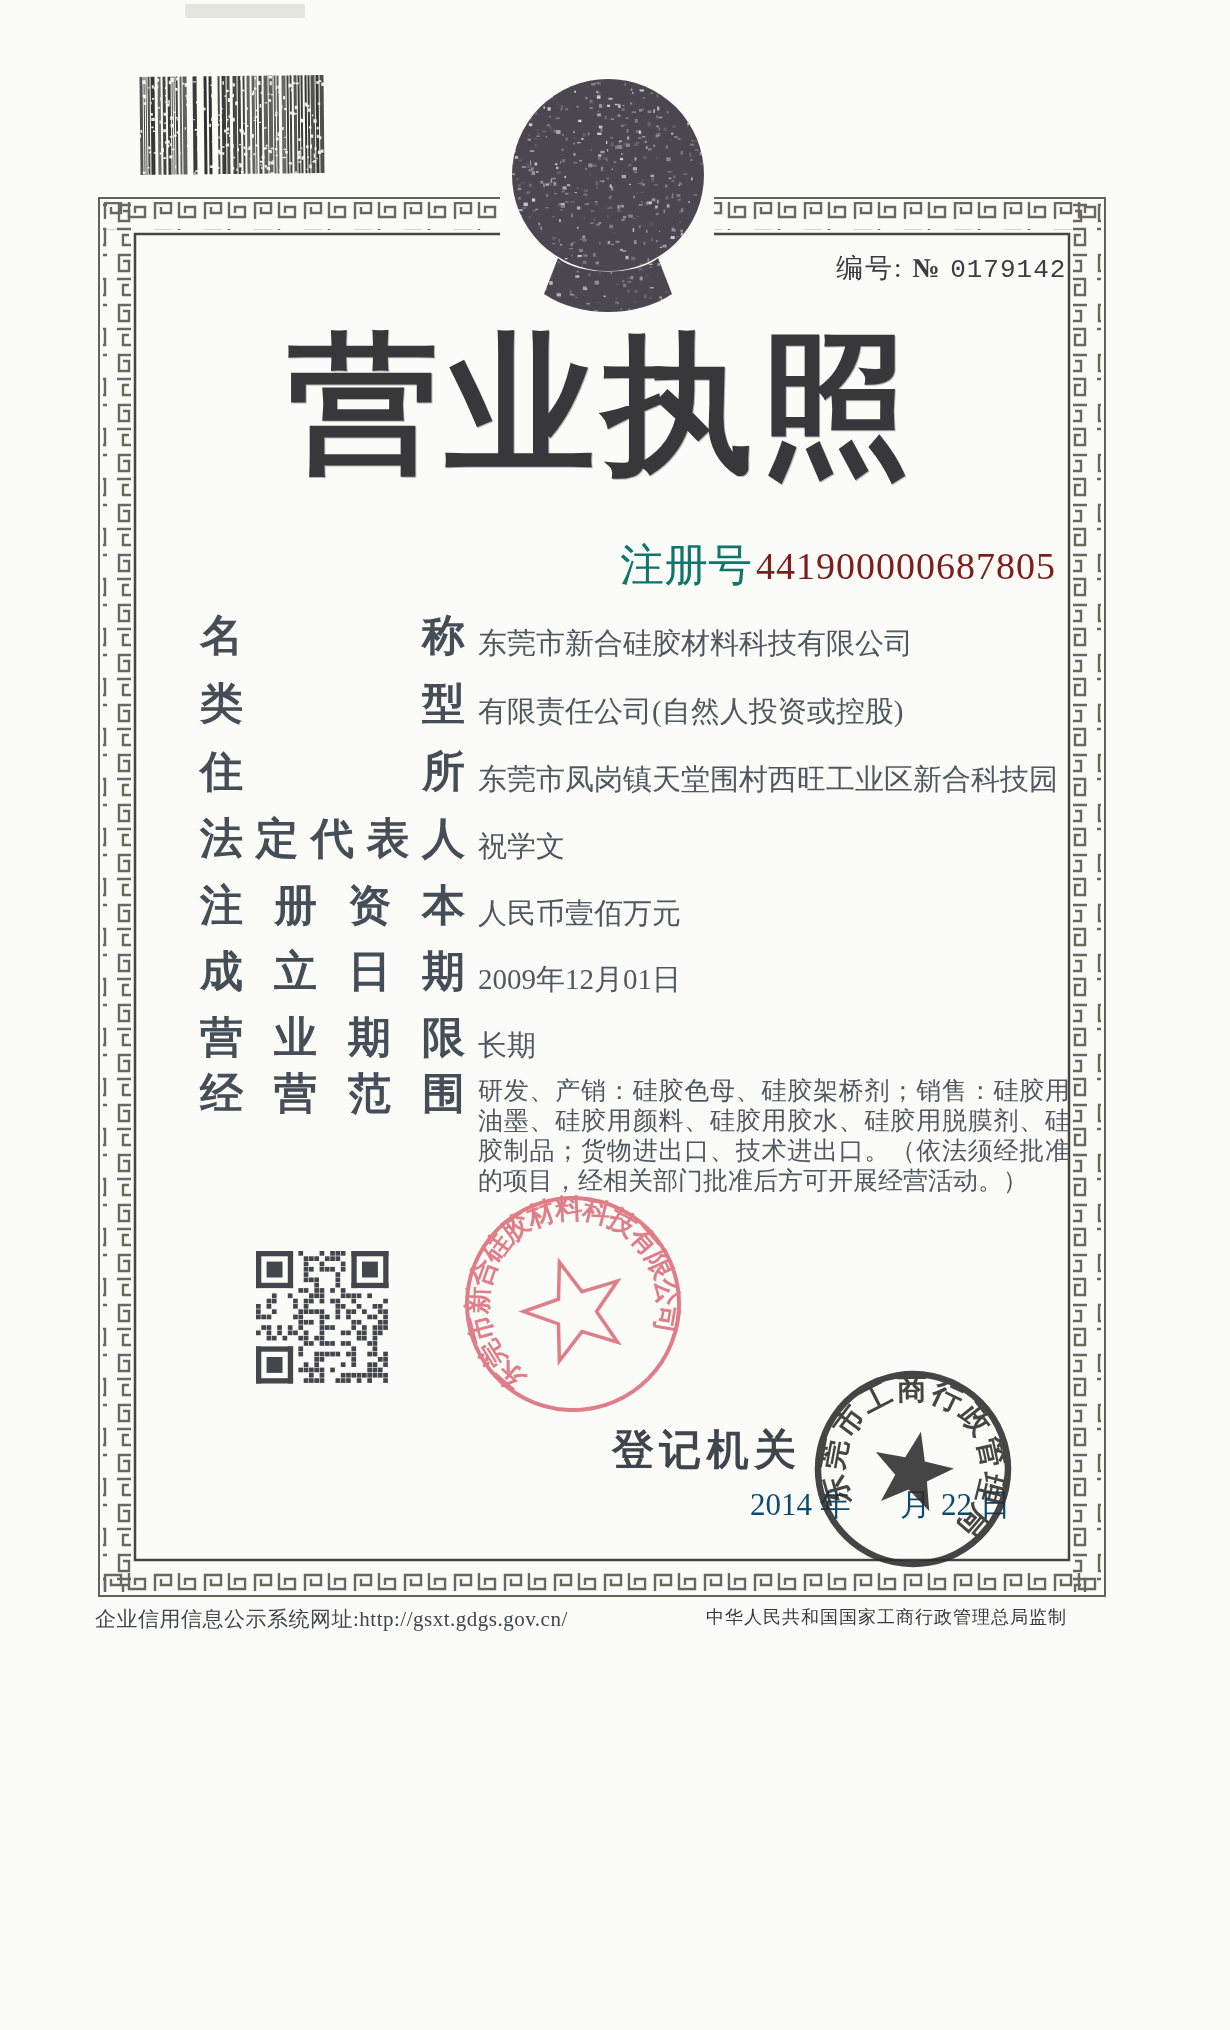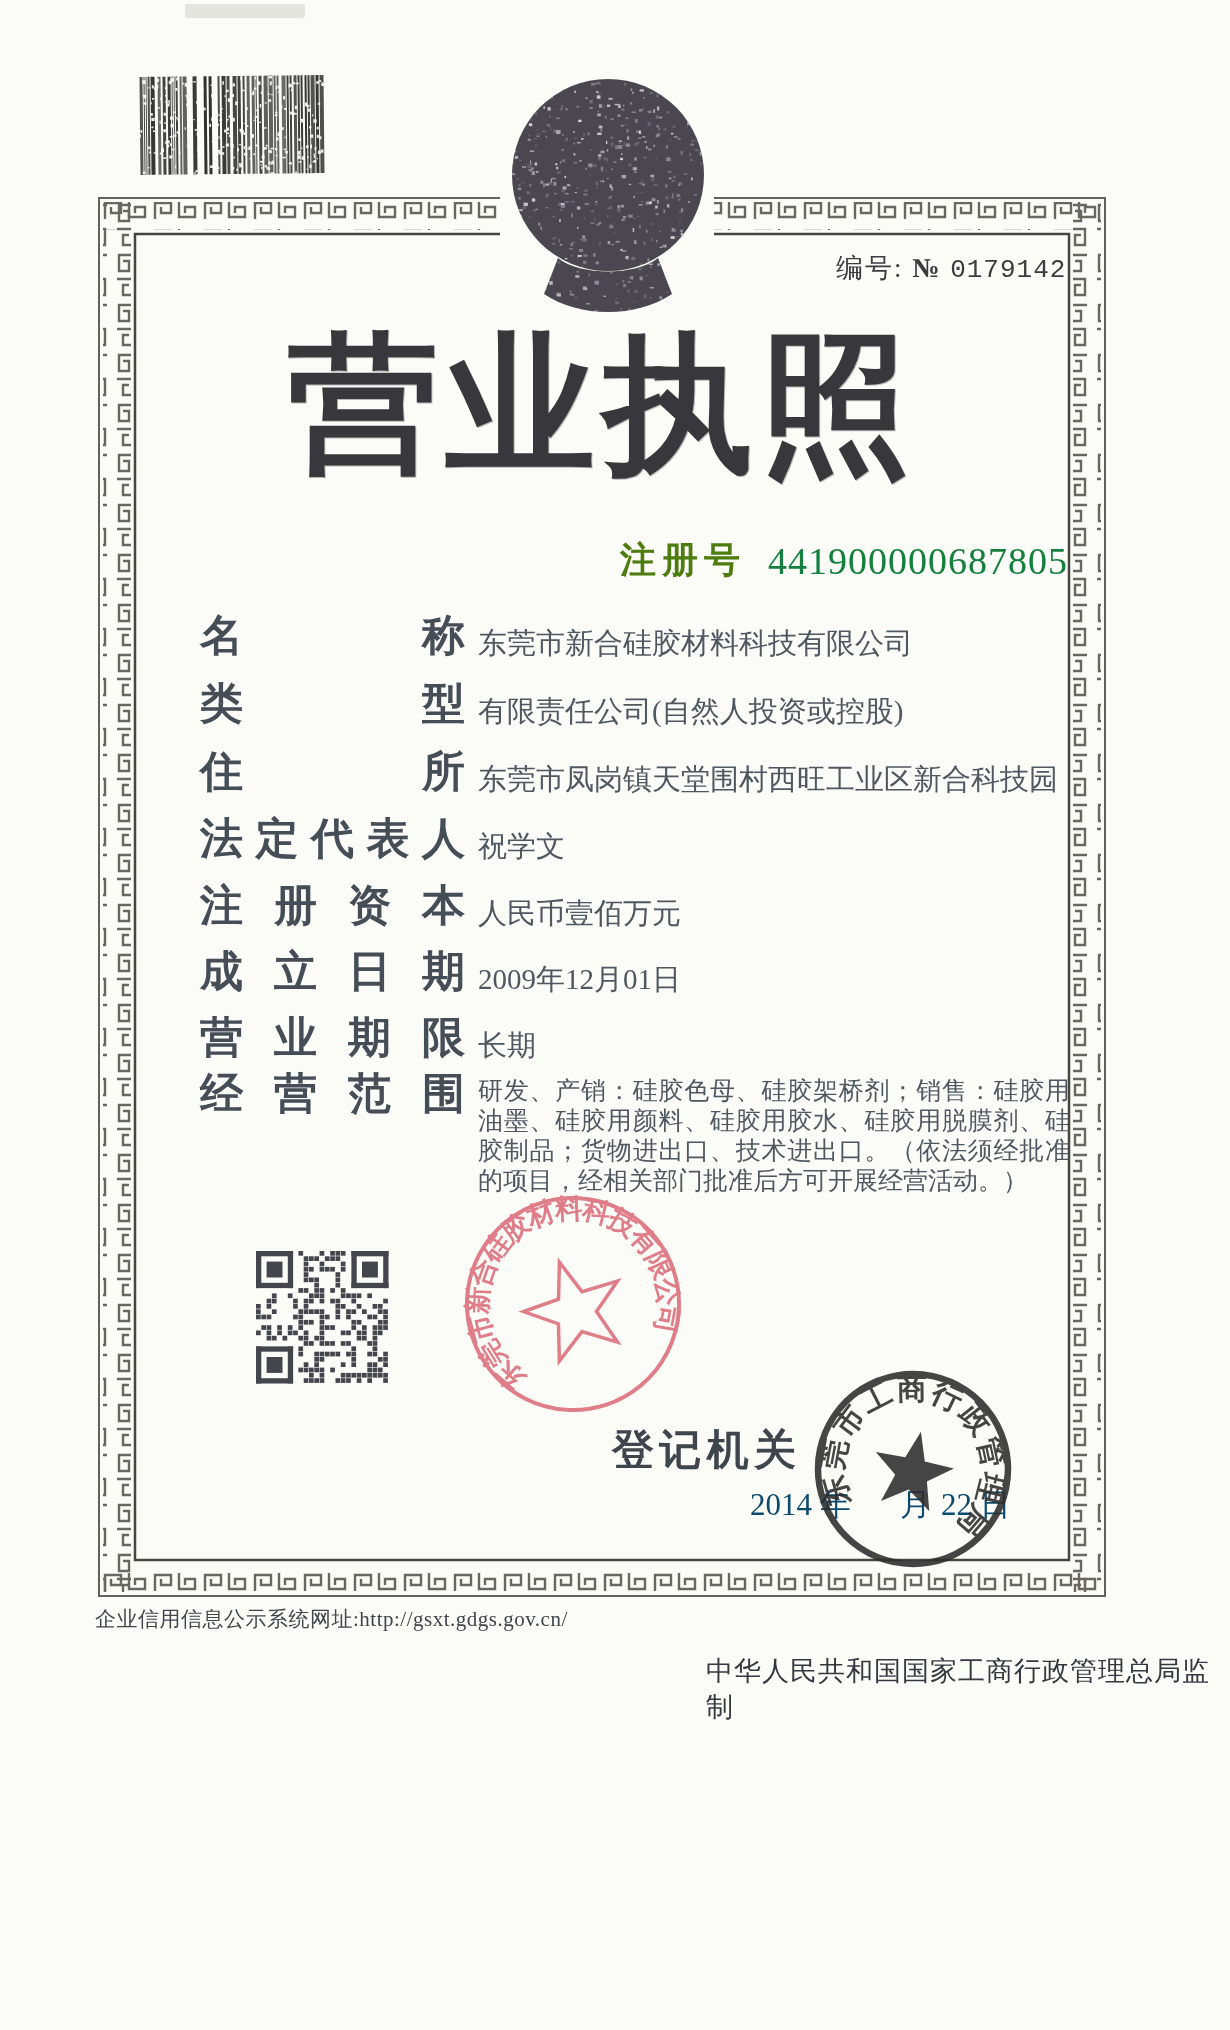--- a/index.html
+++ b/index.html
@@ -12,33 +12,33 @@
         overflow:hidden;font-family:"Liberation Serif",serif;}
   .abs{position:absolute;}
   .scan-mark{left:185px;top:4px;width:120px;height:14px;background:#c9c9c4;opacity:.45;border-radius:2px;}
   .serial{left:836px;top:250px;font-size:27px;color:#3b3b40;letter-spacing:2px;white-space:nowrap;}
   .serial .no{font-weight:bold;font-family:"Liberation Serif",serif;}
   .serial .digits{font-family:Liberation Mono, monospace;font-size:26px;letter-spacing:1px;}
   .title{left:288px;top:322px;width:622px;font-size:150px;line-height:165px;font-weight:bold;
          font-family:"Liberation Sans",sans-serif;color:var(--title-ink);
          text-align:justify;text-align-last:justify;text-shadow:1px 1px 0 rgba(60,60,64,.35);}
   .regno-row{left:620px;top:536px;white-space:nowrap;}
-  .regno-label{display:inline-block;width:120px;font-size:36px;color:#4d7c0f;font-weight:700;
+  .regno-label{display:inline-block;width:120px;font-size:44px;color:#0f766e;font-weight:400;
                text-align:justify;text-align-last:justify;vertical-align:middle;}
-  .regno-value{display:inline-block;margin-left:24px;font-size:38px;color:#15803d;letter-spacing:1px;vertical-align:middle;}
+  .regno-value{display:inline-block;margin-left:12px;font-size:38px;color:#7f1d1d;letter-spacing:1px;vertical-align:middle;}
   .frow{left:200px;width:900px;height:60px;}
   .flabel{position:absolute;left:0;top:0;width:265px;font-size:43px;font-weight:600;color:var(--label-ink);
           text-align:justify;text-align-last:justify;line-height:48px;}
   .fvalue{position:absolute;left:278px;top:12px;font-size:29px;color:var(--ink);white-space:nowrap;}
   .fvalue.scope{top:6px;width:592px;white-space:normal;font-size:25px;line-height:30px;text-align:justify;}
   .registrar{left:612px;top:1422px;width:184px;font-size:42px;font-weight:600;color:#3f454c;
              text-align:justify;text-align-last:justify;}
   .date-seg{top:1484px;font-size:31px;color:#0c4a6e;white-space:nowrap;}
   .footer-left{left:95px;top:1605px;font-size:21px;color:#41464c;letter-spacing:.5px;}
-  .footer-right{left:706px;top:1605px;font-size:27px;color:#34393f;letter-spacing:1px;margin-top:48px;}
+  .footer-right{left:706px;top:1605px;font-size:18px;color:#34393f;letter-spacing:1px;}
   .seal-red{left:457px;top:1188px;transform:rotate(-18deg);opacity:.8;}
   .seal-black{left:810px;top:1366px;transform:rotate(12deg);opacity:.88;}
   .emblem{left:504px;top:76px;}
   .barcode{left:134px;top:72px;transform:rotate(-.6deg);}
   .qr{left:253px;top:1248px;}
 </style>
 </head>
 <body>
 
 <div class="page">

